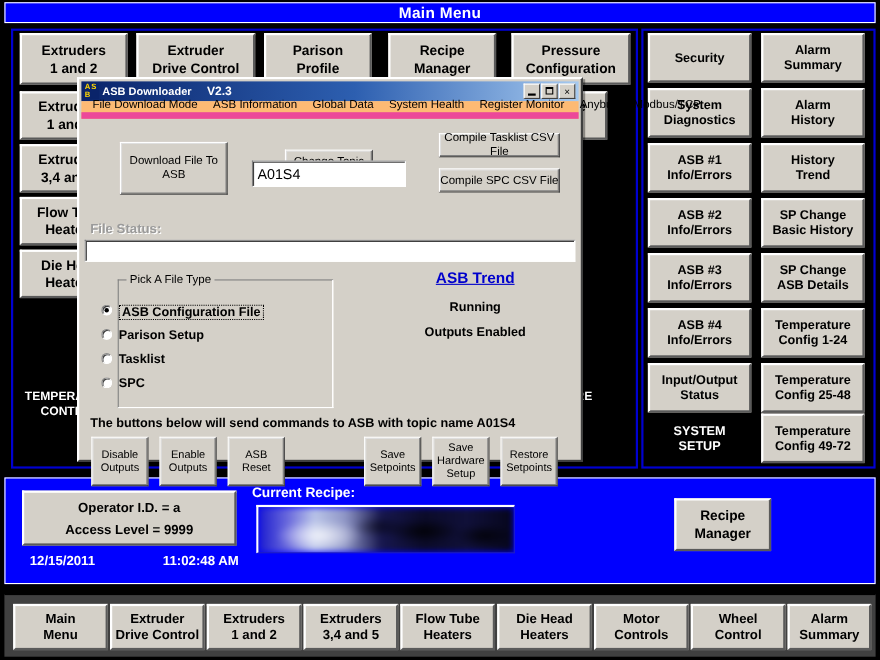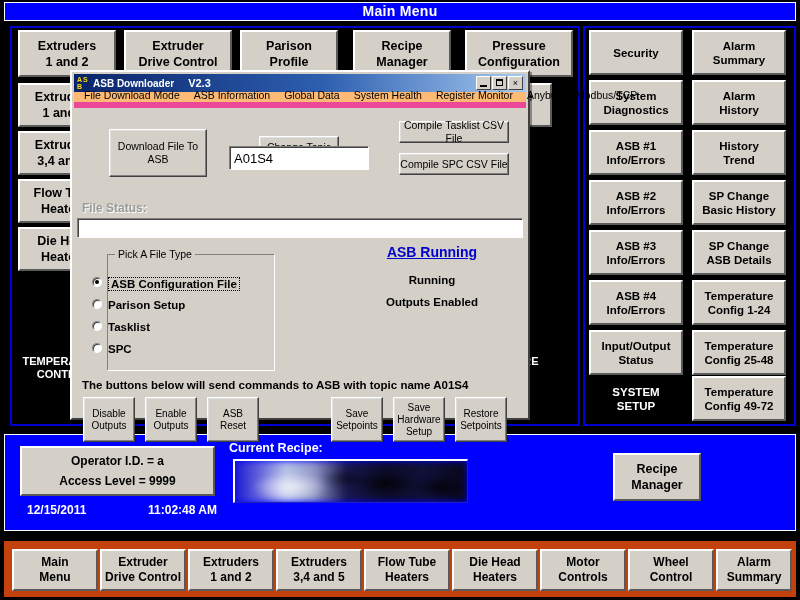--- a/index.html
+++ b/index.html
@@ -179,21 +179,21 @@
   .recipe-mgr-btn {
     position: absolute;
     left: 608px; top: 18px; width: 88px; height: 48px;
     font-size: 12.5px; line-height: 16px;
   }
 
   
   .bottom-nav {
     position: absolute;
     left: 4px; top: 540px; width: 792px; height: 56px;
-    background: #c2410c;
+    background: #404040;
     border-top: 1px solid #000;
   }
   .navbtn {
     position: absolute;
     top: 8px; height: 42px;
     font-size: 12px; line-height: 15px;
   }
 
   
   .dlg {
@@ -324,21 +324,21 @@
     width: 446px; height: 20px;
     background: #ffffff;
     border: 1px solid #808080;
     border-right-color: #ffffff; border-bottom-color: #ffffff;
     box-shadow: inset 1px 1px 0 #404040;
     box-sizing: border-box;
   }
 
   .groupbox {
     position: absolute;
-    left: 33px; top: 145px; width: 168px; height: 117px;
+    left: 33px; top: 145px; width: 196px; height: 117px;
     border: 1px solid #808080;
     border-right-color: #ffffff; border-bottom-color: #ffffff;
     box-sizing: border-box;
     padding-left: 30px;
   }
   .groupbox .inner {
     position: absolute; left: -1px; top: -1px; right: -1px; bottom: -1px;
     border: 1px solid #ffffff;
     border-left-color: transparent; border-top-color: transparent;
     pointer-events: none;
@@ -641,21 +641,21 @@
       </div>
       <div class="radio-row" style="top:212px;">
         <span class="radio"></span>
         <span class="lbl">Tasklist</span>
       </div>
       <div class="radio-row" style="top:234px;">
         <span class="radio"></span>
         <span class="lbl">SPC</span>
       </div>
 
-      <div class="asb-status-title">ASB Running</div>
+      <div class="asb-status-title">ASB Trend</div>
       <div class="asb-status-line" style="top:165px;">Running</div>
       <div class="asb-status-line" style="top:187px;">Outputs Enabled</div>
 
       <div class="cmd-note">The buttons below will send commands to ASB with topic name A01S4</div>
 
       <div class="dbtn cmdbtn" style="left:9px;   width:52px;">
         <span>Disable</span>
         <span>Outputs</span>
       </div>
       <div class="dbtn cmdbtn" style="left:71px;  width:52px;">

